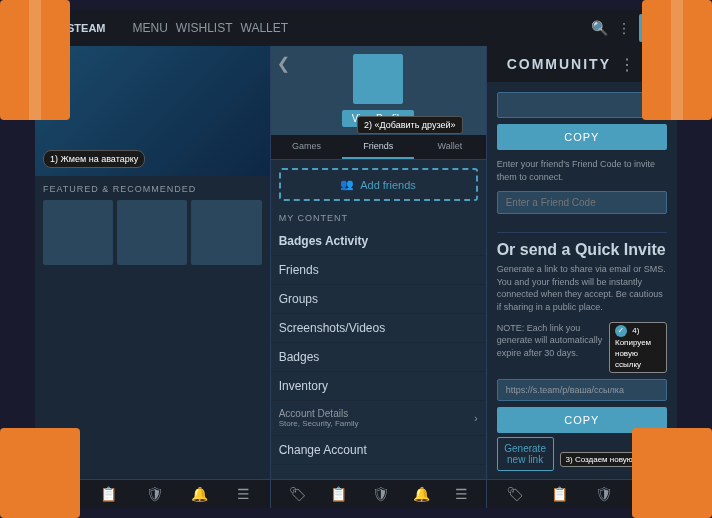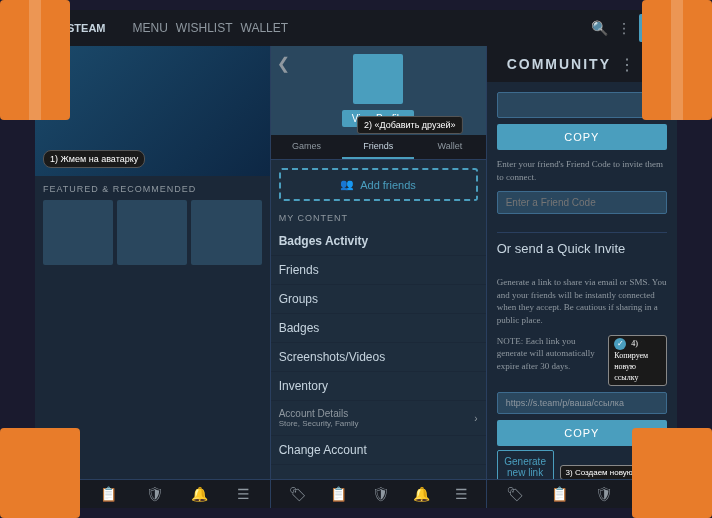--- a/index.html
+++ b/index.html
@@ -363,38 +363,37 @@
       border-radius: 2px;
       cursor: pointer;
       letter-spacing: 1px;
       margin-bottom: 8px;
     }
     .small-text {
       color: #8f98a0;
       font-size: 9px;
       line-height: 1.4;
       margin-bottom: 8px;
-      font-family: Liberation Serif, serif;
     }
     .friend-code-enter {
       width: 100%;
       background: #2a475e;
       border: 1px solid #3d6b8e;
       color: #8f98a0;
       font-size: 10px;
       padding: 5px 8px;
       border-radius: 2px;
       margin-bottom: 10px;
     }
     .divider { height: 1px; background: #2a3f5f; margin: 8px 0; }
     .quick-invite-title {
       color: #c6d4df;
-      font-size: 13px;
-      font-weight: normal;
-      margin-bottom: 20px;
+      font-size: 16px;
+      font-weight: bold;
+      margin-bottom: 4px;
     }
     .link-display {
       background: #2a475e;
       border: 1px solid #3d6b8e;
       color: #8f98a0;
       font-size: 9px;
       padding: 5px 8px;
       border-radius: 2px;
       margin-bottom: 6px;
       word-break: break-all;
@@ -543,22 +542,22 @@
         <div class="center-tab">Wallet</div>
       </div>
       <button class="add-friends-btn">
         <span>👥</span>
         <span>Add friends</span>
       </button>
       <div class="my-content-label">MY CONTENT</div>
       <div class="content-menu-item bold">Badges Activity</div>
       <div class="content-menu-item">Friends</div>
       <div class="content-menu-item">Groups</div>
+      <div class="content-menu-item">Screenshots/Videos</div>
       <div class="content-menu-item">Badges</div>
-      <div class="content-menu-item">Screenshots/Videos</div>
       <div class="content-menu-item">Inventory</div>
       <div class="content-menu-item sub">
         <div>
           <div>Account Details</div>
           <div style="font-size:8px;color:#8f98a0;">Store, Security, Family</div>
         </div>
         <span>›</span>
       </div>
       <div class="content-menu-item">Change Account</div>
       <div class="center-bottom-nav">

